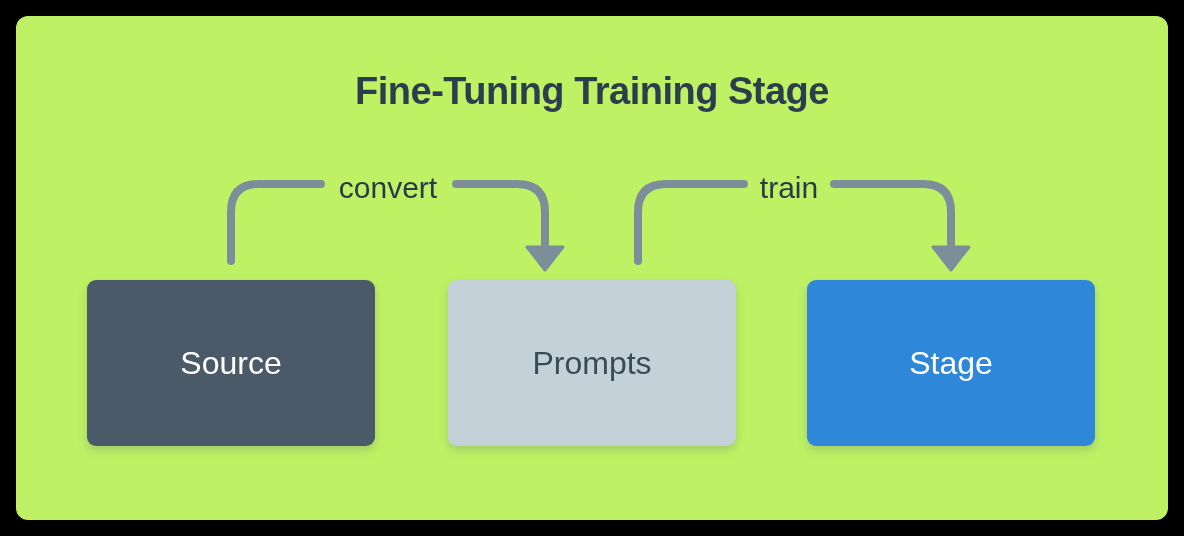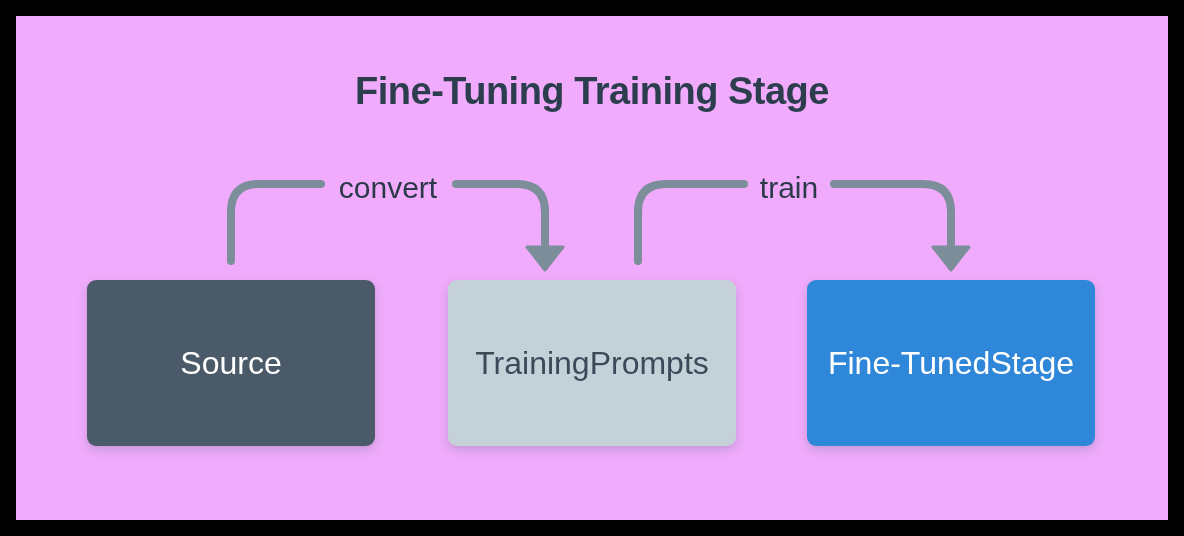--- a/index.html
+++ b/index.html
@@ -10,22 +10,22 @@
   }
   .canvas {
     position: relative;
     width: 1184px; height: 536px;
     background: #000000;
   }
   .card {
     position: absolute;
     left: 16px; top: 16px;
     width: 1152px; height: 504px;
-    background: #f0abfc;
-    border-radius: 0;
+    background: #bef264;
+    border-radius: 12px;
   }
   .title {
     position: absolute;
     top: 54px; left: 0;
     width: 100%;
     text-align: center;
     font-size: 38px;
     font-weight: bold;
     letter-spacing: -0.5px;
     color: #2c3e4e;
@@ -95,23 +95,21 @@
         <polygon class="edge-head" points="917,231 953,231 935,254"></polygon>
         <text class="edge-label" x="773" y="182">train</text>
       </g>
     </svg>
 
     <div class="node node-source">
       <span class="node-line">Source</span>
     </div>
 
     <div class="node node-prompts">
-      <span class="node-line">Training</span>
       <span class="node-line">Prompts</span>
     </div>
 
     <div class="node node-model">
-      <span class="node-line">Fine-Tuned</span>
       <span class="node-line">Stage</span>
     </div>
 
   </div>
 </div>
 
 </body></html>

